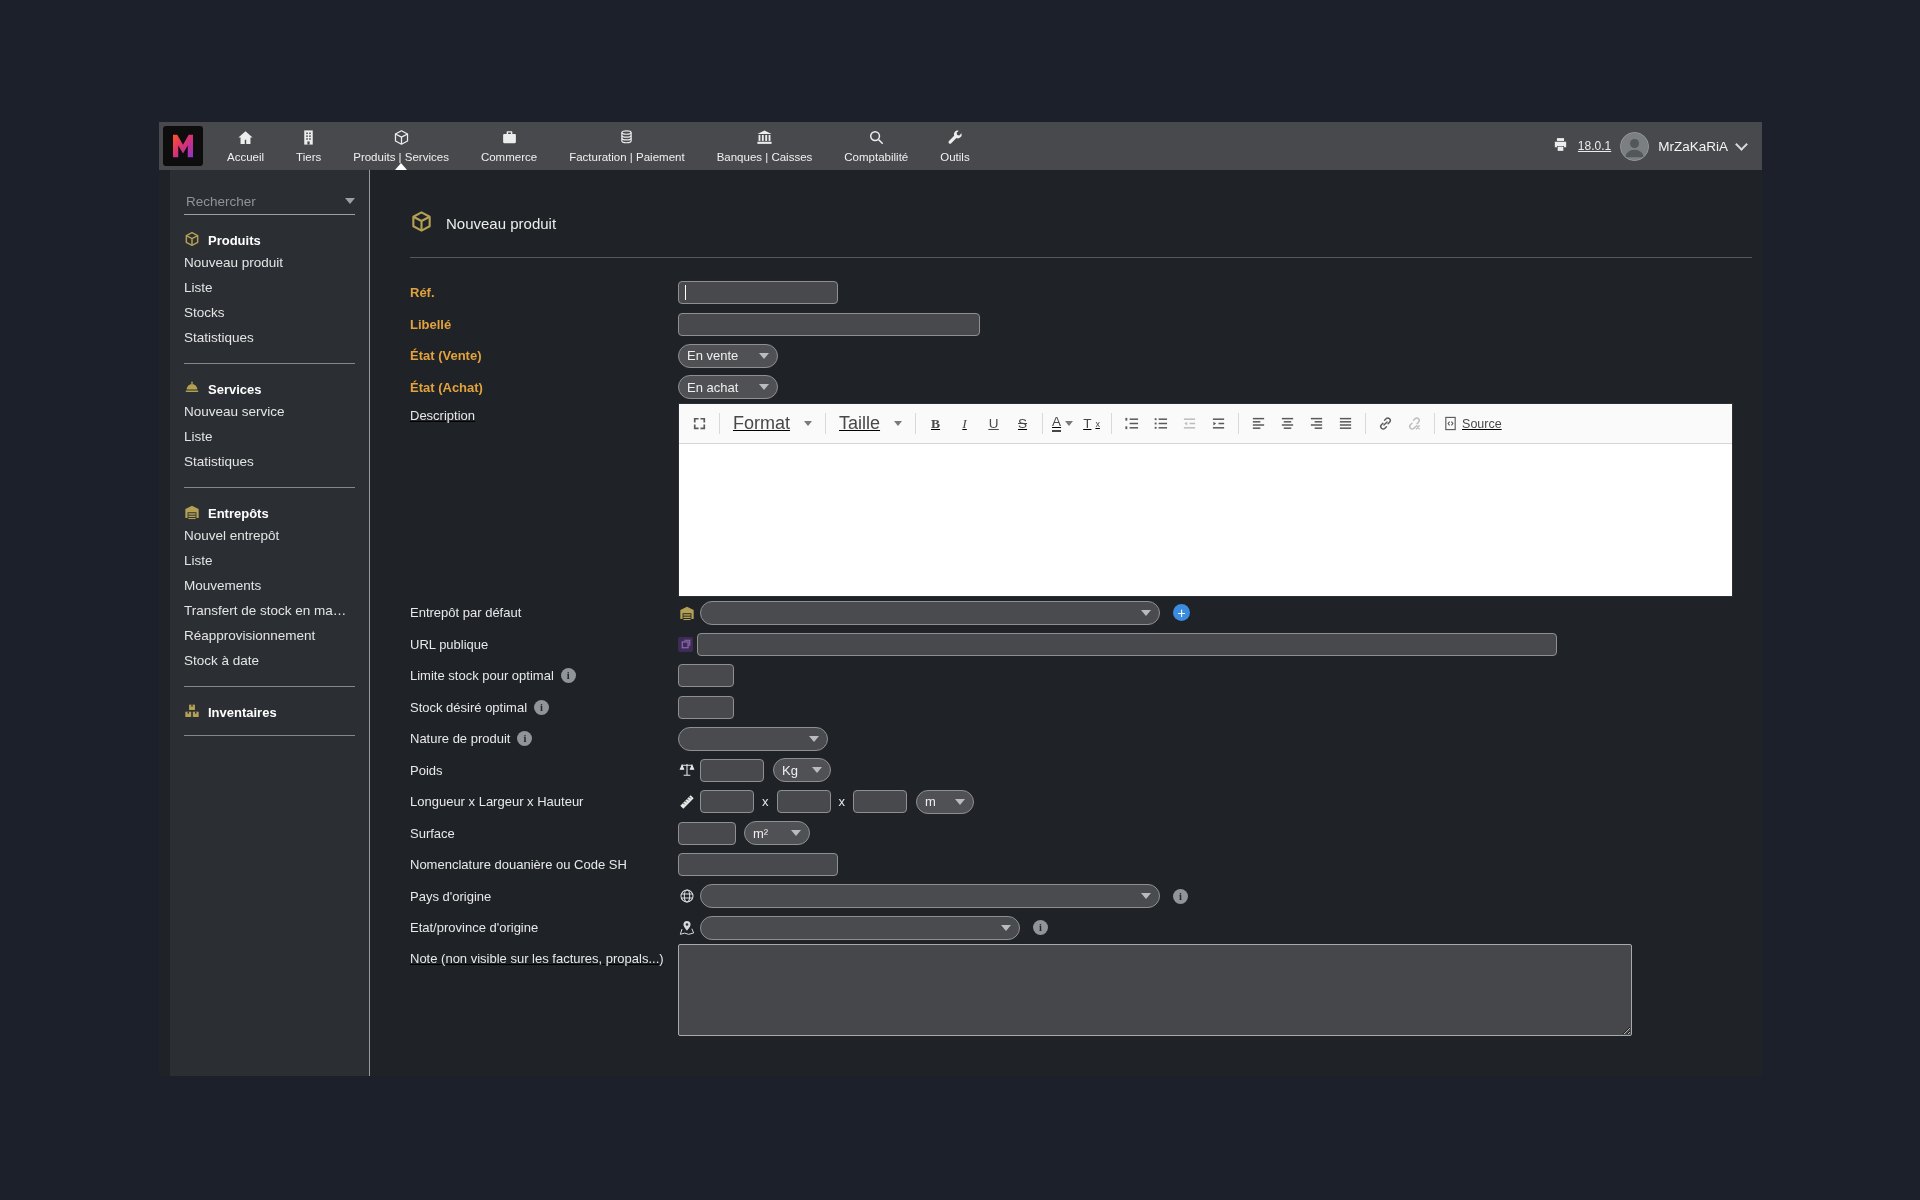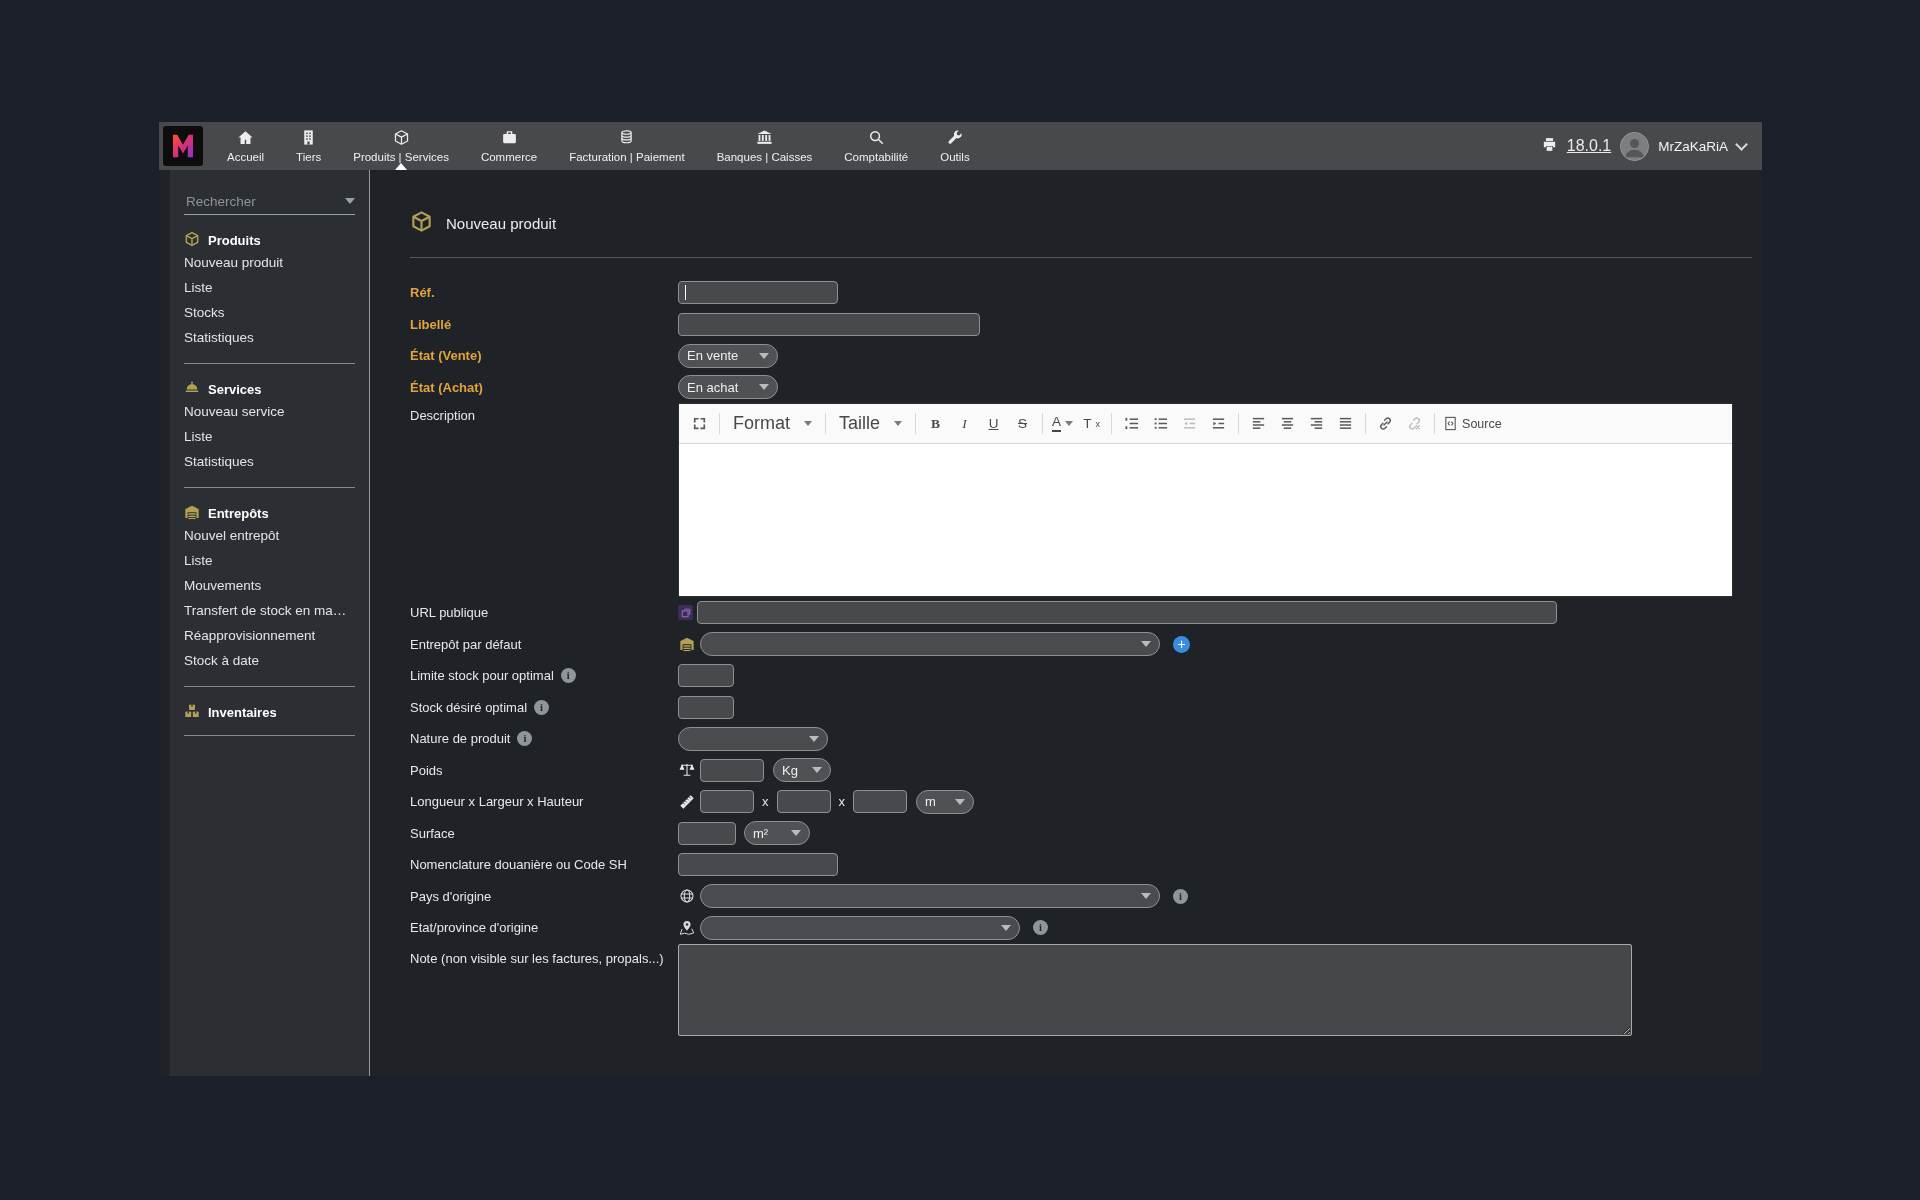--- a/index.html
+++ b/index.html
@@ -13,21 +13,21 @@
   .topbar{height:48px;background:#47494c;display:flex;align-items:stretch;}
   .logo{width:40px;height:40px;margin:4px 0 4px 4px;background:#0d0d0e;border-radius:3px;
         display:flex;align-items:center;justify-content:center;flex-shrink:0;}
   .tm-items{display:flex;margin-left:8px;}
   .tm-item{position:relative;display:flex;flex-direction:column;align-items:center;justify-content:center;
            gap:3px;padding:0 16px;color:#f0f0f0;font-size:11.5px;cursor:pointer;white-space:nowrap;}
   .tm-item svg{width:17px;height:17px;}
   .active-caret{position:absolute;bottom:0;left:50%;margin-left:-6px;width:0;height:0;
                 border-left:6px solid transparent;border-right:6px solid transparent;border-bottom:7px solid #ffffff;}
   .tb-right{margin-left:auto;display:flex;align-items:center;gap:9px;padding-right:16px;color:#eceaea;}
-  .tb-version{font-size:16px;text-decoration:underline;}
+  .tb-version{font-size:12px;text-decoration:underline;}
   .avatar{width:27px;height:27px;border-radius:50%;overflow:hidden;border:1px solid #9a9da0;background:#75787b;}
   .tb-user{font-size:13.5px;color:#f4f4f4;}
   .chev{width:7px;height:7px;border-right:2px solid #d9d9d9;border-bottom:2px solid #d9d9d9;
         transform:rotate(45deg);margin-top:-4px;}
 
   
   .appbody{display:flex;height:906px;padding-left:11px;}
   .sidebar{width:200px;background:#2b2e33;border-right:1px solid #97999c;box-sizing:border-box;
            padding-top:18px;flex-shrink:0;}
   .search-wrap{margin:0 14px 4px;border-bottom:1px solid #9aa0a5;display:flex;align-items:center;height:26px;}
@@ -44,21 +44,21 @@
   .s-item:first-of-type{margin-top:6px;}
   .sep{border:0;border-top:1px solid #84878c;margin:13px 14px 0;}
 
   
   .main{flex:1;background:#1f2227;padding:40px 0 0 40px;box-sizing:border-box;overflow:hidden;}
   .page-title{display:flex;align-items:center;gap:13px;color:#ececec;font-size:15px;}
   .page-title svg{width:23px;height:23px;}
   .title-sep{border:0;border-top:1px solid #54575b;margin:21px 0 0;width:1342px;}
   .form{margin-top:19px;}
   .form-row{display:flex;align-items:center;min-height:31.5px;}
-  .form-row.top{align-items:flex-start;}
+  .form-row.top{align-items:flex-start;text-decoration:underline;}
   .flabel{width:268px;flex-shrink:0;font-size:13px;color:#e8e8e8;display:flex;align-items:center;gap:7px;}
   .flabel.req{color:#e2a33d;font-weight:bold;}
   .form-row.top .flabel{padding-top:5px;}
   .fval{display:flex;align-items:center;gap:8px;}
   .ti{background:#48494c;border:1px solid #8f8f8f;border-radius:4px;height:21px;color:#fff;
       padding:0 6px;font-size:13px;font-family:inherit;outline:none;}
   .ref-wrap{position:relative;display:inline-flex;}
   .text-caret{position:absolute;left:7px;top:4px;width:1px;height:15px;background:#fff;}
   .tsel{background:#505155;border:1px solid #8f8f8f;border-radius:12px;height:24px;color:#efefef;
         font-size:13px;display:inline-flex;align-items:center;justify-content:space-between;
@@ -452,48 +452,48 @@
                     </svg>
                   <span class="ck-source-label">Source</span>
                 </span>
               </div>
               <div class="ck-content"></div>
             </div>
           </div>
         </div>
 
         <div class="form-row">
-          <div class="flabel">URL publique</div>
-          <div class="fval" style="gap:4px">
-            <span class="url-icon">
-                <svg viewBox="0 0 12 12" fill="none" stroke="#8a6db0" stroke-width="1.4">
-                  <rect x="1.5" y="3.5" width="7" height="7"></rect>
-                  <path d="M4 1.5h6.5V8"></path>
-                </svg>
-              </span>
-            <input class="ti" style="width: 846px;">
-          </div>
-        </div>
-
-        <div class="form-row">
           <div class="flabel">Entrepôt par défaut</div>
           <div class="fval" style="gap:5px">
             <span class="ricon">
                 <svg viewBox="0 0 24 24" fill="#b3a053">
                   <path d="M12 2.5 2 7.6V21h3.4v-8.6h13.2V21H22V7.6z"></path>
                   <rect x="6.6" y="13.8" width="10.8" height="2.2"></rect>
                   <rect x="6.6" y="17.4" width="10.8" height="2.2"></rect>
                   <rect x="6.6" y="21" width="10.8" height="1.6"></rect>
                 </svg>
               </span>
             <span class="tsel wide" style="width:460px">
               <span></span>
               <span class="dd-caret"></span>
             </span>
             <span class="plus-btn" style="margin-left:8px">+</span>
+          </div>
+        </div>
+
+        <div class="form-row">
+          <div class="flabel">URL publique</div>
+          <div class="fval" style="gap:4px">
+            <span class="url-icon">
+                <svg viewBox="0 0 12 12" fill="none" stroke="#8a6db0" stroke-width="1.4">
+                  <rect x="1.5" y="3.5" width="7" height="7"></rect>
+                  <path d="M4 1.5h6.5V8"></path>
+                </svg>
+              </span>
+            <input class="ti" style="width: 846px;">
           </div>
         </div>
 
         <div class="form-row">
           <div class="flabel">
             <span>Limite stock pour optimal</span>
             <span class="info-i">i</span>
           </div>
           <div class="fval">
               <input class="ti" style="width: 42px;">

